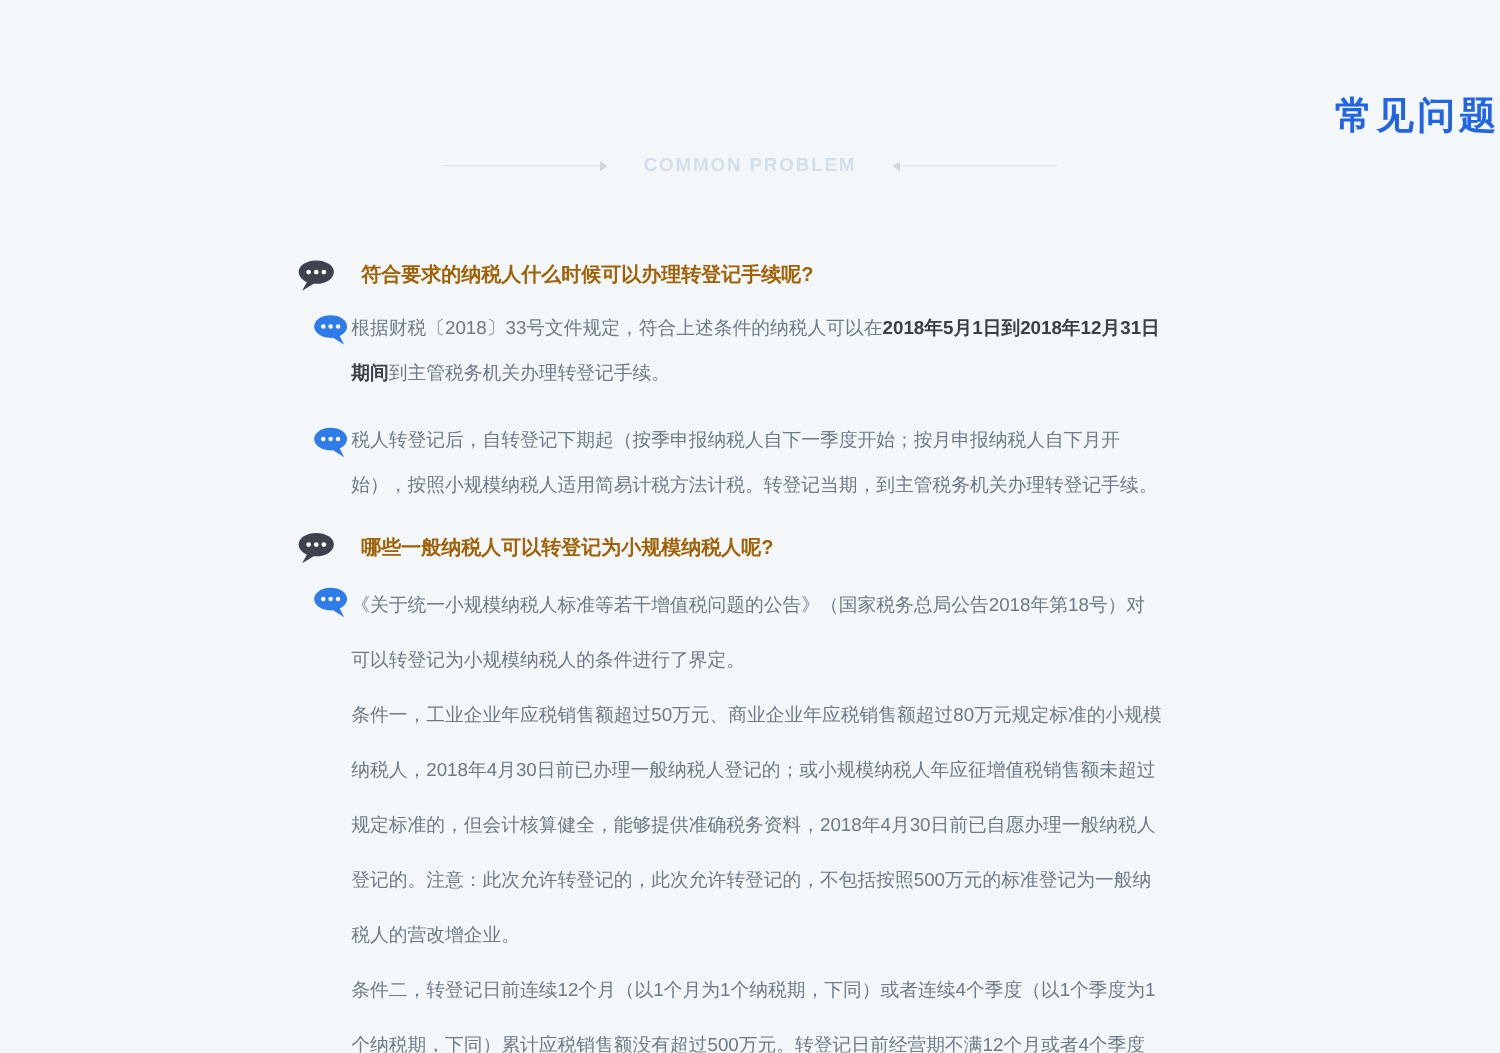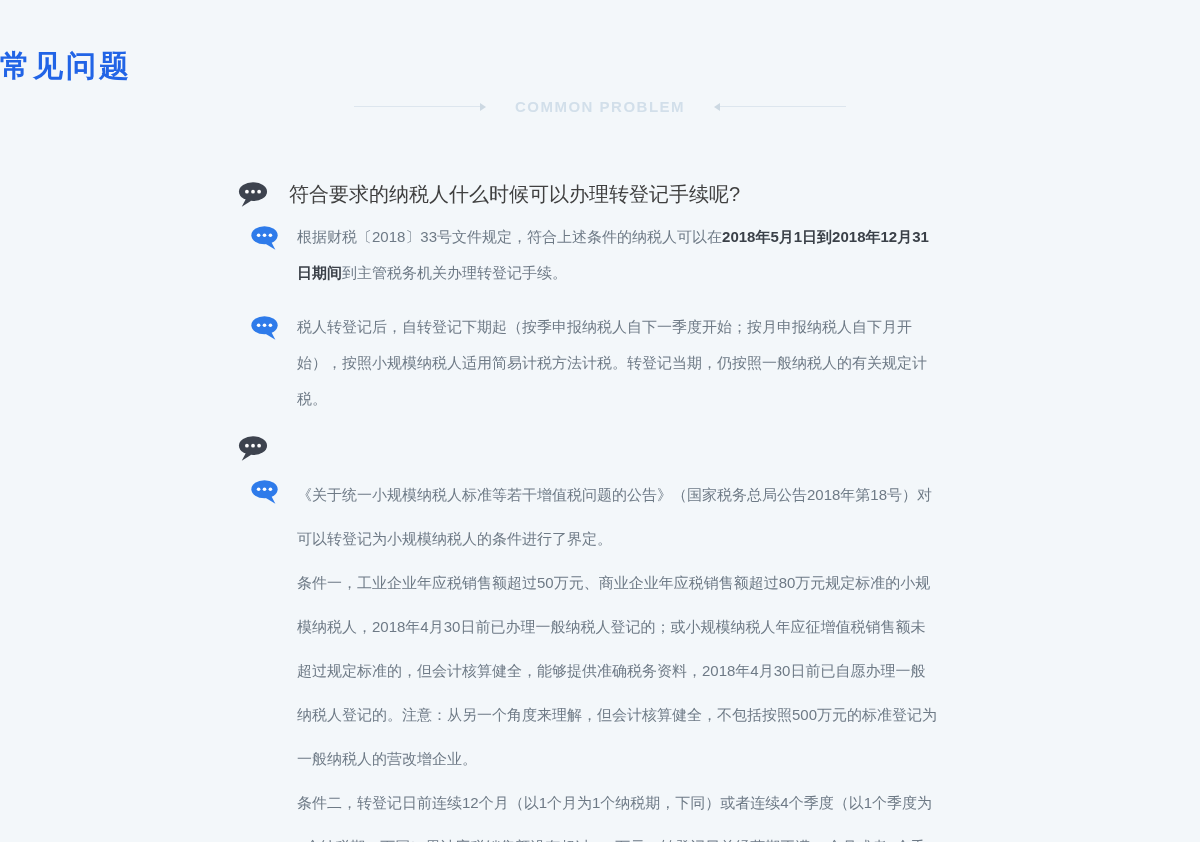--- a/index.html
+++ b/index.html
@@ -7,21 +7,21 @@
   body {
     width: 1200px;
     height: 842px;
     background: #f3f7fa;
     overflow: hidden;
     font-family: "Liberation Sans", "DejaVu Sans", sans-serif;
   }
   .page { width: 1200px; height: 842px; position: relative; }
 
   
-  header { padding-top: 46px; text-align: left; }
+  header { padding-top: 72px; text-align: right; }
   .title {
     margin: 0;
     font-size: 30px;
     font-weight: bold;
     color: #2164e6;
     letter-spacing: 3px;
   }
   .sub-row {
     margin-top: 11px;
     display: flex;
@@ -59,29 +59,29 @@
   }
 
   
   .faq { margin: 66px 0 0 238px; width: 700px; }
   .qa { margin-bottom: 18px; }
 
   .q-row { display: flex; align-items: center; }
   .q-bubble { flex: 0 0 30px; width: 30px; height: 27px; }
   .q-text {
     margin: 0 0 0 21px;
-    font-size: 20px;
-    font-weight: normal;
-    color: #404040;
+    font-size: 16px;
+    font-weight: bold;
+    color: #a16207;
   }
 
   .a-row { display: flex; margin-top: 11px; padding-left: 12px; }
   .a-bubble { flex: 0 0 29px; width: 29px; height: 26px; margin-top: 6px; }
   .a-text {
-    margin-left: 18px;
+    margin-left: 2px;
     width: 650px;
     font-size: 15px;
     color: #6e7a86;
   }
   .a-text p { margin: 0; line-height: 36px; }
   .qa-long .a-text p { line-height: 44px; }
   .em { color: #3a4048; font-weight: bold; }
 </style>
 </head>
 <body>
@@ -133,50 +133,51 @@
         <span class="a-bubble">
           <svg viewBox="0 0 32 28" width="29" height="26" aria-hidden="true">
             <ellipse cx="16" cy="11" rx="14.5" ry="10" fill="#2e7bea"></ellipse>
             <path d="M23.5 18.5 L28 27 L17.5 20.5 Z" fill="#2e7bea"></path>
             <circle cx="9.5" cy="11" r="2" fill="#ffffff"></circle>
             <circle cx="16" cy="11" r="2" fill="#ffffff"></circle>
             <circle cx="22.5" cy="11" r="2" fill="#ffffff"></circle>
           </svg>
         </span>
         <div class="a-text">
-          <p>税人转登记后，自转登记下期起（按季申报纳税人自下一季度开始；按月申报纳税人自下月开始），按照小规模纳税人适用简易计税方法计税。转登记当期，仍按照一般纳税人的有关规定计税。</p>
+          <p>税人转登记后，自转登记下期起（按季申报纳税人自下一季度开始；按月申报纳税人自下月开始），按照小规模纳税人适用简易计税方法计税。转登记当期，到主管税务机关办理转登记手续。</p>
         </div>
       </div>
     </section>
 
     <section class="qa qa-long">
       <div class="q-row">
         <span class="q-bubble">
           <svg viewBox="0 0 32 28" width="30" height="27" aria-hidden="true">
             <ellipse cx="16" cy="11" rx="15" ry="10" fill="#3d434e"></ellipse>
             <path d="M8.5 18.5 L4 27 L14.5 20.5 Z" fill="#3d434e"></path>
             <circle cx="9.5" cy="11" r="2" fill="#ffffff"></circle>
             <circle cx="16" cy="11" r="2" fill="#ffffff"></circle>
             <circle cx="22.5" cy="11" r="2" fill="#ffffff"></circle>
           </svg>
         </span>
+        <h2 class="q-text">哪些一般纳税人可以转登记为小规模纳税人呢?</h2>
       </div>
       <div class="a-row">
         <span class="a-bubble">
           <svg viewBox="0 0 32 28" width="29" height="26" aria-hidden="true">
             <ellipse cx="16" cy="11" rx="14.5" ry="10" fill="#2e7bea"></ellipse>
             <path d="M23.5 18.5 L28 27 L17.5 20.5 Z" fill="#2e7bea"></path>
             <circle cx="9.5" cy="11" r="2" fill="#ffffff"></circle>
             <circle cx="16" cy="11" r="2" fill="#ffffff"></circle>
             <circle cx="22.5" cy="11" r="2" fill="#ffffff"></circle>
           </svg>
         </span>
         <div class="a-text">
           <p>《关于统一小规模纳税人标准等若干增值税问题的公告》（国家税务总局公告2018年第18号）对可以转登记为小规模纳税人的条件进行了界定。</p>
-          <p>条件一，工业企业年应税销售额超过50万元、商业企业年应税销售额超过80万元规定标准的小规模纳税人，2018年4月30日前已办理一般纳税人登记的；或小规模纳税人年应征增值税销售额未超过规定标准的，但会计核算健全，能够提供准确税务资料，2018年4月30日前已自愿办理一般纳税人登记的。注意：从另一个角度来理解，但会计核算健全，不包括按照500万元的标准登记为一般纳税人的营改增企业。</p>
+          <p>条件一，工业企业年应税销售额超过50万元、商业企业年应税销售额超过80万元规定标准的小规模纳税人，2018年4月30日前已办理一般纳税人登记的；或小规模纳税人年应征增值税销售额未超过规定标准的，但会计核算健全，能够提供准确税务资料，2018年4月30日前已自愿办理一般纳税人登记的。注意：此次允许转登记的，此次允许转登记的，不包括按照500万元的标准登记为一般纳税人的营改增企业。</p>
           <p>条件二，转登记日前连续12个月（以1个月为1个纳税期，下同）或者连续4个季度（以1个季度为1个纳税期，下同）累计应税销售额没有超过500万元。转登记日前经营期不满12个月或者4个季度的，按照月（季度）对可以转登记为小规模纳税人的条件进行了界定。</p>
           <p>只有上述两个条件同时满足的一般纳税人，才可以转登为小规模纳税人。</p>
         </div>
       </div>
     </section>
 
   </main>
 </div>
 
 </body></html>

